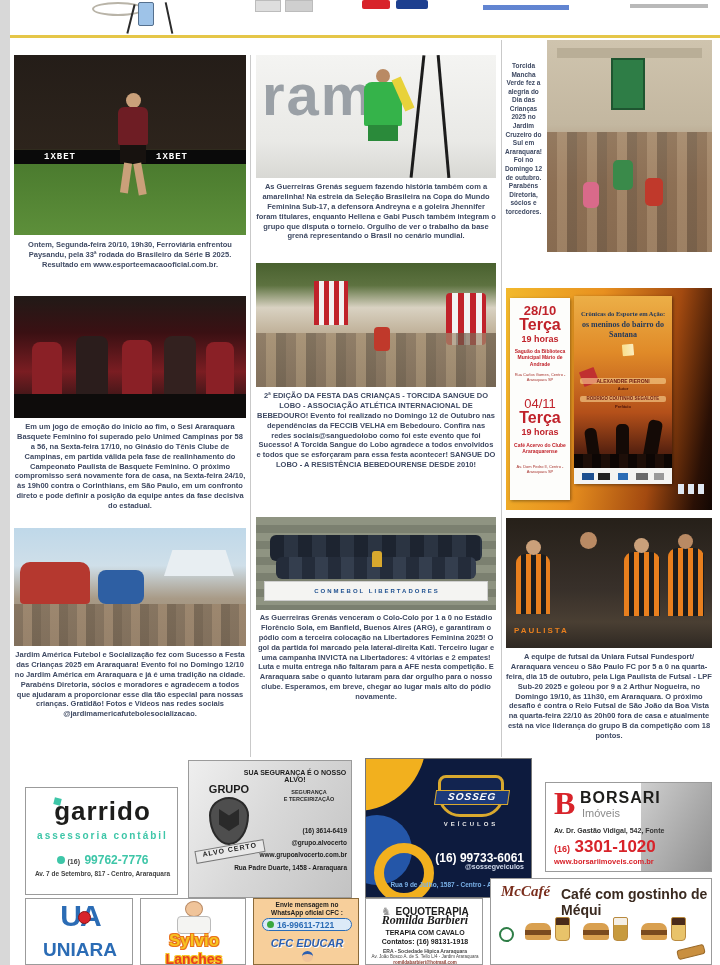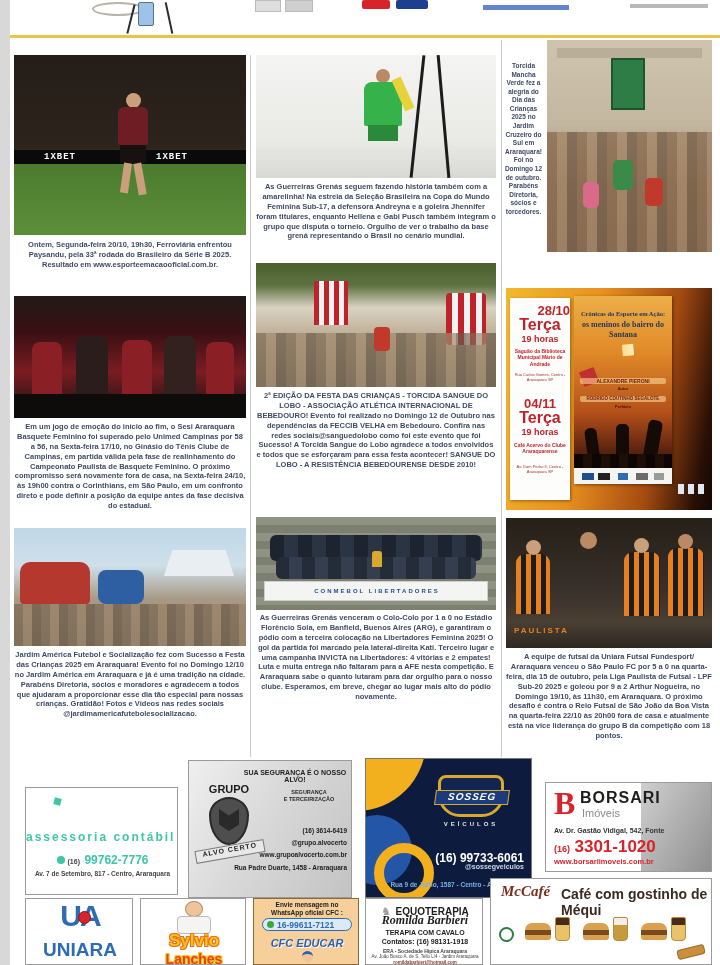--- a/index.html
+++ b/index.html
@@ -63,20 +63,21 @@
 
 <div class="photo" style="left:14px;top:528px;width:232px;height:118px;background:linear-gradient(180deg,#bfd8e9 0%,#cfdfe9 32%,#a89a86 60%,#8e8273 100%);">
   <div class="abs" style="left:150px;top:22px;width:70px;height:26px;background:#e8eef2;clip-path:polygon(0 100%,12% 0,88% 0,100% 100%);"></div>
   <div class="abs" style="left:6px;top:34px;width:70px;height:42px;background:#b5382f;border-radius:10px 10px 4px 4px;"></div>
   <div class="abs" style="left:84px;top:42px;width:46px;height:34px;background:#2e5fa3;border-radius:8px;"></div>
   <div class="abs" style="left:0;top:76px;width:232px;height:42px;background:repeating-linear-gradient(90deg,#7d6a55 0 9px,#9a8268 9px 18px,#6d5c49 18px 27px);opacity:.75;"></div>
 </div>
 <div class="cap" style="left:14px;top:650px;width:232px;">Jardim América Futebol e Socialização fez com Sucesso a Festa das Crianças 2025 em Araraquara! Evento foi no Domingo 12/10 no Jardim América em Araraquara e já é uma tradição na cidade. Parabéns Diretoria, sócios e moradores e agradecem a todos que ajudaram a proporcionar esse dia tão especial para nossas crianças. Gratidão! Fotos e Vídeos nas redes sociais @jardimamericafutebolesocializacao.</div>
 
 <div class="photo" style="left:256px;top:55px;width:240px;height:123px;background:linear-gradient(180deg,#f4f4f2 0%,#e9e9e6 70%,#d8d8d4 100%);">
+  <span class="abs" style="left:6px;top:6px;font-size:58px;font-weight:bold;color:#9aa0a6;letter-spacing:2px;">ram</span>
   <div class="abs" style="left:160px;top:0;width:3px;height:123px;background:#1c1c1c;transform:rotate(6deg);"></div>
   <div class="abs" style="left:186px;top:0;width:3px;height:123px;background:#1c1c1c;transform:rotate(-5deg);"></div>
   <div class="abs" style="left:120px;top:14px;width:14px;height:14px;border-radius:50%;background:#b98a64;"></div>
   <div class="abs" style="left:108px;top:27px;width:38px;height:44px;border-radius:8px 8px 2px 2px;background:#35b34a;"></div>
   <div class="abs" style="left:142px;top:22px;width:10px;height:34px;background:#e8d23a;transform:rotate(-24deg);"></div>
   <div class="abs" style="left:112px;top:70px;width:30px;height:16px;background:#2a8a3a;"></div>
 </div>
 <div class="cap" style="left:256px;top:182px;width:240px;">As Guerreiras Grenás seguem fazendo história também com a amarelinha! Na estreia da Seleção Brasileira na Copa do Mundo Feminina Sub-17, a defensora Andreyna e a goleira Jhennifer foram titulares, enquanto Hellena e Gabi Pusch também integram o grupo que disputa o torneio. Orgulho de ver o trabalho da base grená representando o Brasil no cenário mundial.</div>
 
 <div class="photo" style="left:256px;top:263px;width:240px;height:124px;background:linear-gradient(180deg,#49612f 0%,#5d7240 18%,#d9d2c2 36%,#b9a88e 62%,#8f8270 100%);">
@@ -102,26 +103,26 @@
   <div class="abs" style="left:64px;top:18px;width:34px;height:52px;background:#2e7d46;border:2px solid #1e5530;"></div>
   <div class="abs" style="left:10px;top:8px;width:145px;height:10px;background:#b9ae97;"></div>
   <div class="abs" style="left:0;top:92px;width:165px;height:120px;background:repeating-linear-gradient(90deg,#8a6d52 0 10px,#a5886a 10px 20px,#77604a 20px 30px);opacity:.8;"></div>
   <div class="abs" style="left:66px;top:120px;width:20px;height:30px;background:#3a8a4a;border-radius:5px;"></div>
   <div class="abs" style="left:98px;top:138px;width:18px;height:28px;background:#c0392b;border-radius:5px;"></div>
   <div class="abs" style="left:36px;top:142px;width:16px;height:26px;background:#d96a8a;border-radius:5px;"></div>
 </div>
 
 <div class="photo" style="left:506px;top:288px;width:206px;height:222px;background:linear-gradient(100deg,#f2b92c 0%,#e8901f 40%,#a34a10 72%,#2a1005 92%,#120703 100%);">
   <div class="abs" style="left:4px;top:10px;width:60px;height:202px;background:#fdfdfb;box-shadow:1px 1px 3px rgba(0,0,0,.4);">
-    <div class="abs" style="left:0;top:5px;width:60px;text-align:right;color:#c0222a;font-weight:bold;font-size:13px;">28/10</div>
+    <div class="abs" style="left:0;top:5px;width:60px;text-align:center;color:#c0222a;font-weight:bold;font-size:13px;">28/10</div>
     <div class="abs" style="left:0;top:18px;width:60px;text-align:center;color:#c0222a;font-weight:bold;font-size:16px;">Terça</div>
     <div class="abs" style="left:0;top:36px;width:60px;text-align:center;color:#c0222a;font-weight:bold;font-size:9px;">19 horas</div>
     <div class="abs tiny" style="left:4px;top:50px;width:52px;text-align:center;color:#c0222a;font-weight:bold;font-size:5px;">Saguão da Biblioteca Municipal Mário de Andrade</div>
     <div class="abs tiny" style="left:4px;top:74px;width:52px;text-align:center;color:#a8342e;font-size:4px;">Rua Carlos Gomes, Centro - Araraquara SP</div>
-    <div class="abs" style="left:0;top:98px;width:60px;text-align:center;color:#c0222a;font-weight:bold;font-size:13px;">04/11</div>
+    <div class="abs" style="left:0;top:98px;width:60px;text-align:center;color:#c0222a;font-weight:normal;font-size:13px;">04/11</div>
     <div class="abs" style="left:0;top:111px;width:60px;text-align:center;color:#c0222a;font-weight:bold;font-size:16px;">Terça</div>
     <div class="abs" style="left:0;top:129px;width:60px;text-align:center;color:#c0222a;font-weight:bold;font-size:9px;">19 horas</div>
     <div class="abs tiny" style="left:4px;top:144px;width:52px;text-align:center;color:#c0222a;font-weight:bold;font-size:5px;">Café Acervo do Clube Araraquarense</div>
     <div class="abs tiny" style="left:4px;top:166px;width:52px;text-align:center;color:#a8342e;font-size:4px;">Av. Dom Pedro II, Centro - Araraquara SP</div>
   </div>
   <div class="abs" style="left:68px;top:8px;width:98px;height:188px;background:linear-gradient(180deg,#ecaf47 0%,#e08a28 30%,#b4501a 62%,#5c2410 82%,#1d0d07 100%);box-shadow:1px 1px 3px rgba(0,0,0,.45);overflow:hidden;">
     <div class="abs serif" style="left:4px;top:14px;width:90px;text-align:center;font-size:6.5px;font-weight:bold;color:#243a5c;">Crônicas do Esporte em Ação:</div>
     <div class="abs serif tiny" style="left:4px;top:24px;width:90px;text-align:center;font-size:8px;font-weight:bold;color:#243a5c;">os meninos do bairro do Santana</div>
     <div class="abs" style="left:46px;top:46px;width:16px;height:16px;background:linear-gradient(45deg,#f7d873,#fdf4d8);transform:rotate(40deg);clip-path:polygon(50% 0,100% 50%,50% 100%,0 50%);"></div>
     <div class="abs" style="left:4px;top:70px;width:22px;height:22px;background:#c03030;transform:rotate(24deg);clip-path:polygon(50% 0,100% 50%,50% 100%,0 50%);"></div>
@@ -151,21 +152,22 @@
   <div class="abs" style="left:118px;top:34px;width:36px;height:64px;border-radius:9px 9px 0 0;background:repeating-linear-gradient(90deg,#e87f1e 0 5px,#1c1c1c 5px 10px);"></div>
   <div class="abs" style="left:128px;top:20px;width:15px;height:15px;border-radius:50%;background:#caa07a;"></div>
   <div class="abs" style="left:162px;top:30px;width:36px;height:68px;border-radius:9px 9px 0 0;background:repeating-linear-gradient(90deg,#e87f1e 0 5px,#1c1c1c 5px 10px);"></div>
   <div class="abs" style="left:172px;top:16px;width:15px;height:15px;border-radius:50%;background:#b98a64;"></div>
   <span class="abs" style="left:8px;top:108px;color:#e87f1e;font-weight:bold;font-size:8px;letter-spacing:2px;">PAULISTA</span>
 </div>
 <div class="cap" style="left:506px;top:652px;width:206px;">A equipe de futsal da Uniara Futsal Fundesport/ Araraquara venceu o São Paulo FC por 5 a 0 na quarta-feira, dia 15 de outubro, pela Liga Paulista de Futsal - LPF Sub-20 2025 e goleou por 9 a 2 Arthur Nogueira, no Domingo 19/10, às 11h30, em Araraquara. O próximo desafio é contra o Reio Futsal de São João da Boa Vista na quarta-feira 22/10 às 20h00 fora de casa e atualmente está na vice liderança do grupo B da competição com 18 pontos.</div>
 
 <div class="adbox" style="left:25px;top:787px;width:153px;height:108px;">
   <div class="abs" style="left:28px;top:10px;width:7px;height:7px;background:#3ec6a8;transform:rotate(14deg);"></div>
-  <div class="abs" style="left:0;top:42px;width:153px;text-align:left;font-size:12px;font-weight:bold;color:#3ec6a8;letter-spacing:2px;">assessoria contábil</div>
+  <div class="abs" style="left:0;top:8px;width:153px;text-align:center;font-size:26px;font-weight:bold;color:#1d1d1b;letter-spacing:1px;">garrido</div>
+  <div class="abs" style="left:0;top:42px;width:153px;text-align:center;font-size:10px;font-weight:bold;color:#3ec6a8;letter-spacing:2px;">assessoria contábil</div>
   <div class="abs" style="left:0;top:62px;width:153px;text-align:center;">
     <span style="display:inline-block;width:8px;height:8px;border-radius:50%;background:#3ec6a8;margin-right:3px;"></span><span style="font-size:7px;font-weight:bold;color:#444;">(16)</span>
     <span style="font-size:12px;font-weight:bold;color:#3ec6a8;">99762-7776</span>
   </div>
   <div class="abs" style="left:0;top:82px;width:153px;text-align:center;font-size:6.5px;font-weight:bold;color:#444;">Av. 7 de Setembro, 817 - Centro, Araraquara</div>
 </div>
 
 <div class="adbox" style="left:188px;top:760px;width:164px;height:138px;background:linear-gradient(120deg,#efefef 0%,#d9d9d9 45%,#c3c3c3 100%);">
   <div class="abs" style="left:52px;top:8px;width:108px;font-size:7px;font-weight:bold;color:#1c1c1c;text-align:center;">SUA SEGURANÇA É O NOSSO ALVO!</div>
   <div class="abs" style="left:14px;top:22px;width:52px;text-align:center;font-size:11px;font-weight:bold;color:#1c1c1c;">GRUPO</div>

